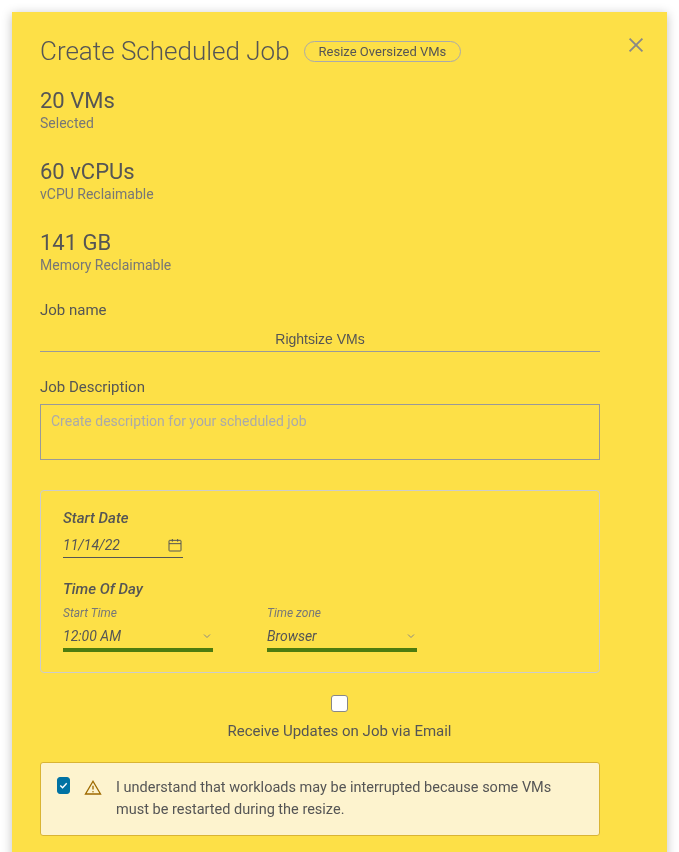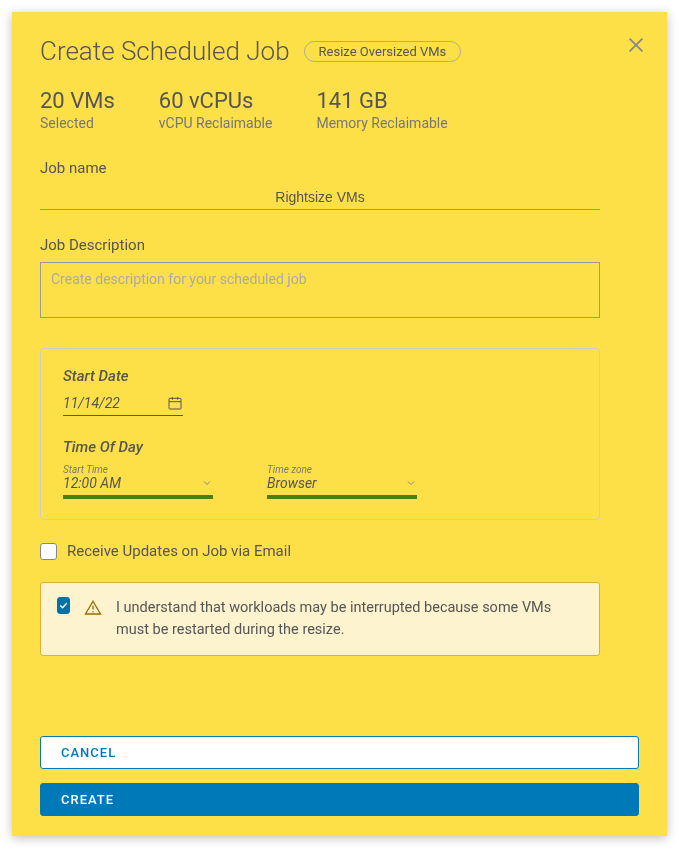--- a/index.html
+++ b/index.html
@@ -39,22 +39,23 @@
     position: absolute;
     right: 20px;
     top: 22px;
     width: 22px;
     height: 22px;
     cursor: pointer;
     color: #888;
   }
   .stats-row {
     display: flex;
-    gap: 44px;
+    gap: 28px;
     margin-bottom: 28px;
+    flex-direction: column;
   }
   .stat-value {
     font-size: 22px;
     font-weight: 400;
     color: #555;
   }
   .stat-label {
     font-size: 14px;
     color: #777;
     margin-top: 2px;
@@ -110,37 +111,38 @@
     margin-top: 10px;
   }
   .date-text { font-size: 14px; color: #555; }
   .cal-icon { width: 16px; height: 16px; color: #555; }
   .tod-row {
     display: flex;
     gap: 54px;
     margin-top: 4px;
   }
   .tod-col { display: flex; flex-direction: column; }
-  .small-label { font-size: 10px; color: #777; }
+  .small-label { font-size: 12px; color: #777; margin-bottom: 8px; }
   .dropdown {
     width: 150px;
     border-bottom: 4px solid #4d7c0f;
     padding-bottom: 4px;
     display: flex;
     align-items: center;
     justify-content: space-between;
     cursor: pointer;
   }
   .dropdown span { font-size: 14px; color: #555; }
   .chev { width: 12px; height: 12px; color: #888; }
   .checkbox-row {
     display: flex;
     align-items: center;
     gap: 10px;
     margin-bottom: 22px;
+    flex-direction: column;
   }
   .cbox {
     width: 17px;
     height: 17px;
     border: 1px solid #888;
     border-radius: 3px;
     background: #fff;
     display: flex;
     align-items: center;
     justify-content: center;

